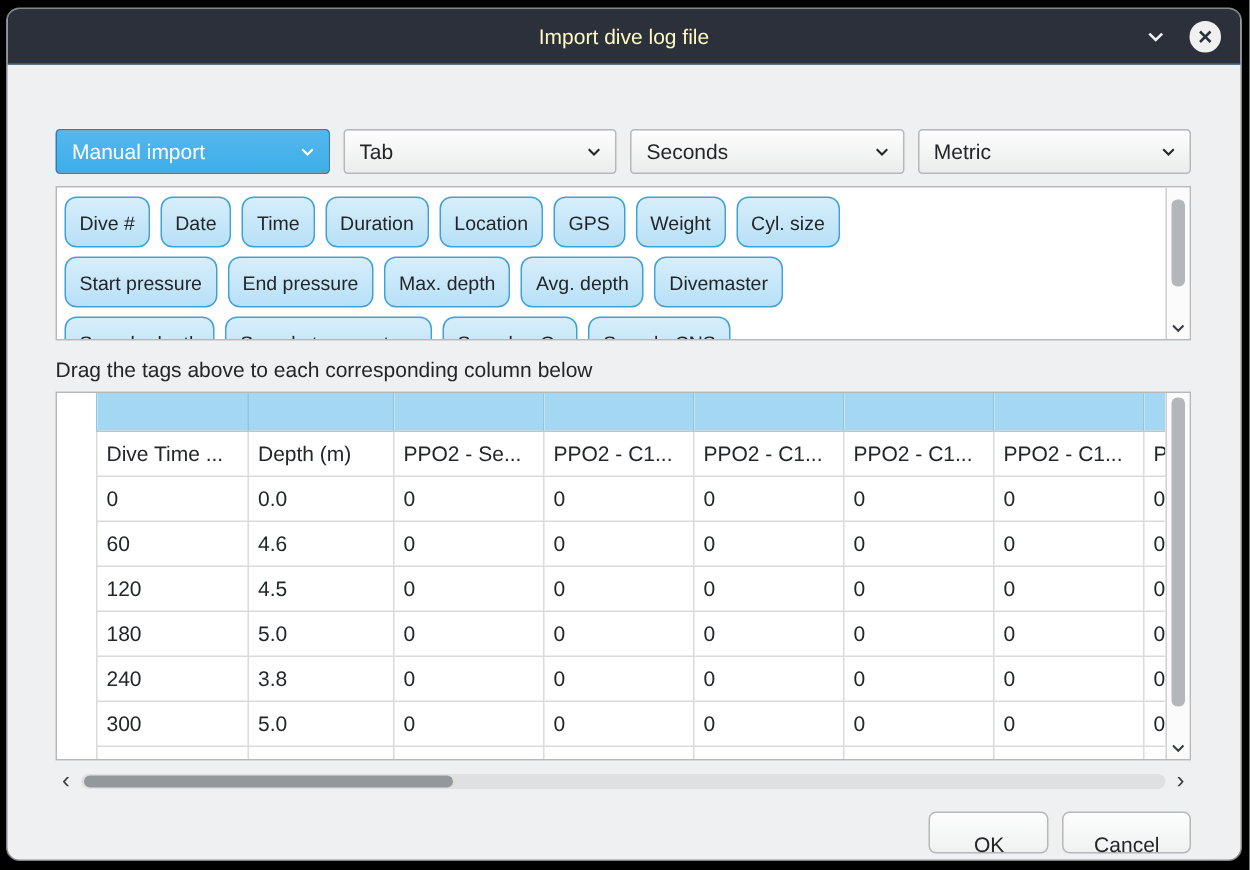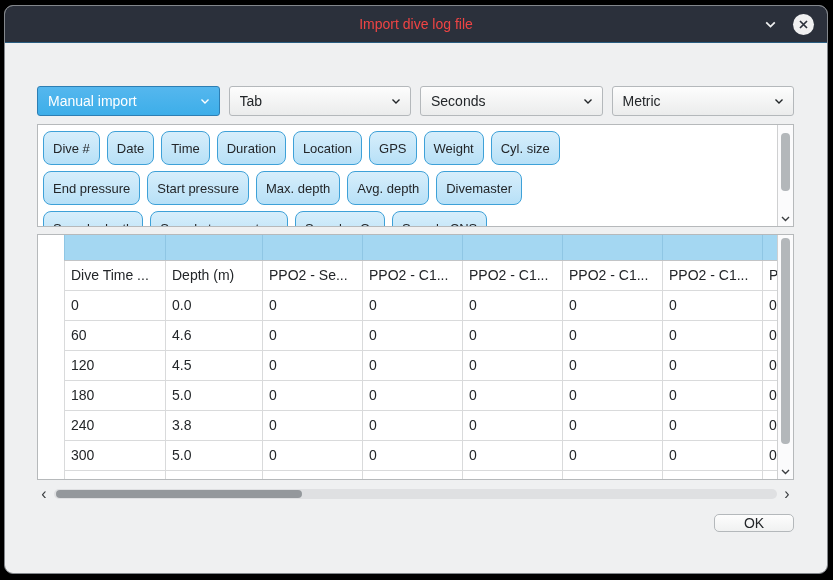--- a/index.html
+++ b/index.html
@@ -20,21 +20,21 @@
   
   .titlebar {
     height:37px; flex:0 0 37px;
     background:var(--titlebar-bg,#2b303b);
     border-bottom:1px solid #2a5d80;
     position:relative;
     display:flex; align-items:center;
   }
   .title {
     position:absolute; left:0; right:0; text-align:center;
-    color:#ef4444; font-size:14px; font-weight:500;
+    color:#fef9c3; font-size:14px; font-weight:500;
   }
   .titlebar-right {
     margin-left:auto; display:flex; align-items:center; gap:15px;
     padding-right:13px; position:relative; z-index:2;
   }
   .tb-chevron { display:block; cursor:pointer; }
   .close-btn {
     width:21px; height:21px; border-radius:50%;
     background:#f0f0f1; display:flex; align-items:center; justify-content:center;
     cursor:pointer;
@@ -110,21 +110,21 @@
     flex:1; height:10px; background:#dfe0e2; border-radius:5px;
     position:relative; margin:0 3px; cursor:pointer;
   }
   .h-thumb {
     position:absolute; left:2px; top:1px; height:8px; width:34%;
     background:#94989c; border-radius:4px; cursor:grab;
   }
   
   .button-row { margin-top:13px; display:flex; justify-content:flex-end; gap:9px; }
   .btn {
-    height:18px; min-width:80px; padding:0 20px;
+    height:18px; min-width:80px; padding:13px 20px;
     background:linear-gradient(180deg,#fdfdfd,#f0f1f1);
     border:1px solid #b4b8bb; border-radius:5px;
     font-size:14px; color:#232629; font-family:inherit; cursor:pointer;
   }
 </style>
 </head>
 <body>
 
 <div class="window">
 
@@ -177,41 +177,42 @@
             <span class="tag">Dive #</span>
             <span class="tag">Date</span>
             <span class="tag">Time</span>
             <span class="tag">Duration</span>
             <span class="tag">Location</span>
             <span class="tag">GPS</span>
             <span class="tag">Weight</span>
             <span class="tag">Cyl. size</span>
           </div>
           <div class="tag-row">
+            <span class="tag">Start pressure</span>
             <span class="tag">End pressure</span>
-            <span class="tag">Start pressure</span>
             <span class="tag">Max. depth</span>
             <span class="tag">Avg. depth</span>
             <span class="tag">Divemaster</span>
           </div>
           <div class="tag-row">
             <span class="tag">Sample depth</span>
             <span class="tag">Sample temperature</span>
             <span class="tag">Sample pO₂</span>
             <span class="tag">Sample CNS</span>
           </div>
         </div>
       <div class="vscroll">
         <div class="vthumb" style="top:8px;height:58px;"></div>
         <svg class="scroll-down" width="11" height="11" viewBox="0 0 11 11">
             <path d="M2 4 L5.5 7.5 L9 4" stroke="#3a3d40" stroke-width="1.4" fill="none"></path>
           </svg>
       </div>
     </div>
 
+    <div class="instruction">Drag the tags above to each corresponding column below</div>
 
     <div class="table-wrap">
       <div class="table-viewport">
         <table>
           <tbody>
             <tr class="drop-row">
                 <td></td>
                 <td></td>
                 <td></td>
                 <td></td>
@@ -314,16 +315,17 @@
     <div class="hscroll">
       <span class="h-arrow">‹</span>
       <div class="h-track">
         <div class="h-thumb"></div>
       </div>
       <span class="h-arrow">›</span>
     </div>
 
     <div class="button-row">
       <button class="btn">OK</button>
+      <button class="btn">Cancel</button>
     </div>
 
   </div>
 </div>
 
 </body></html>

